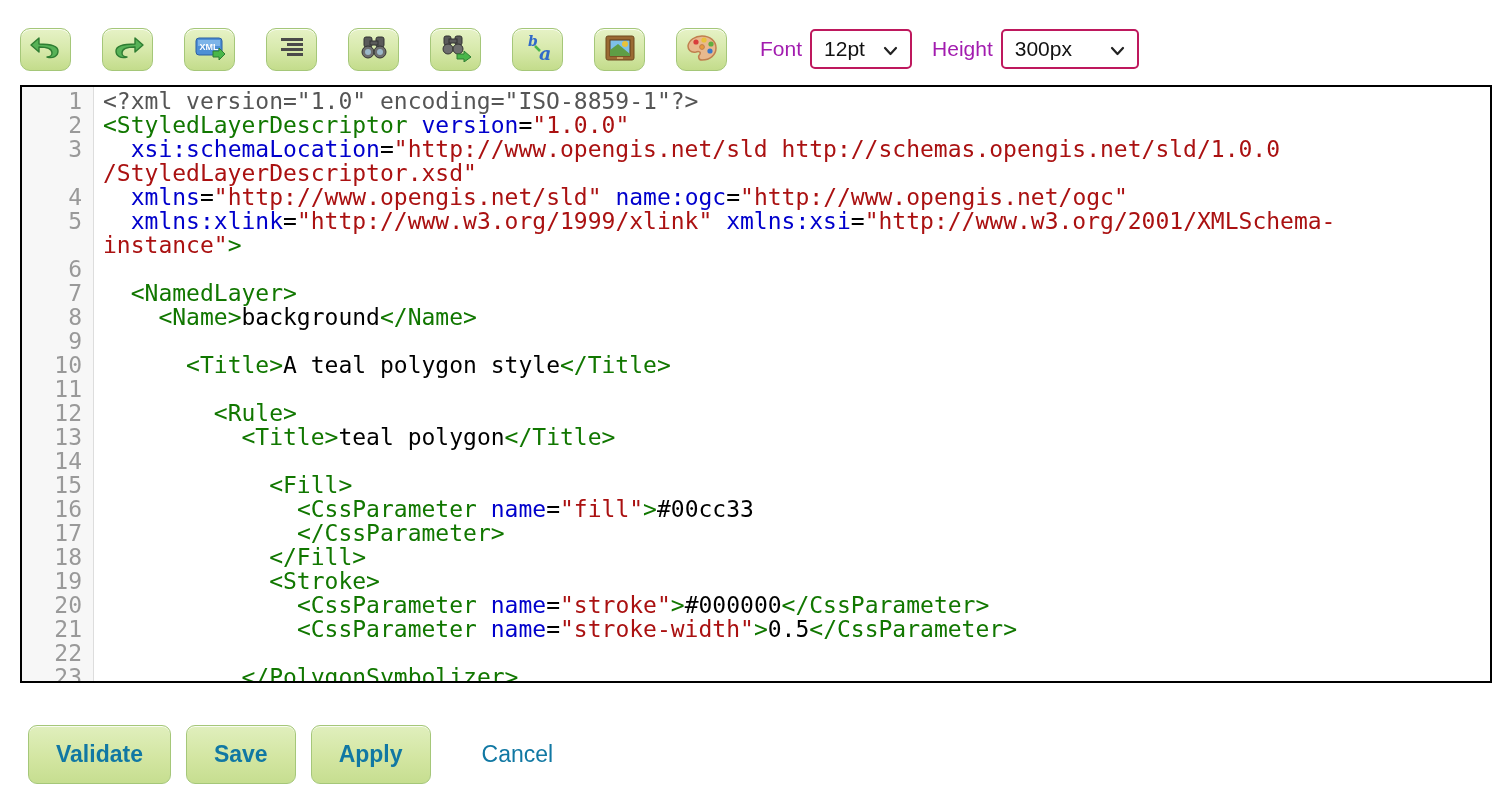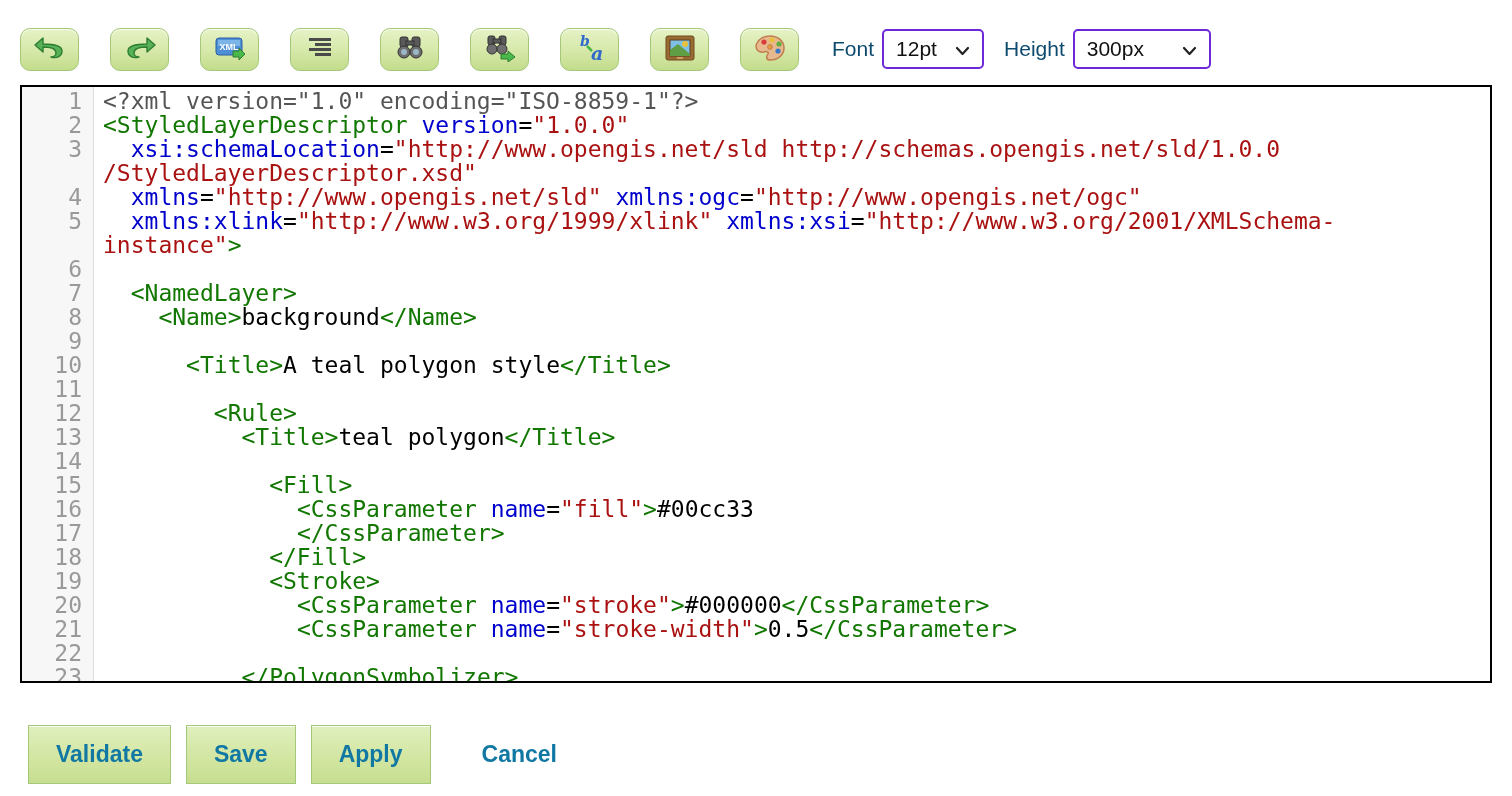--- a/index.html
+++ b/index.html
@@ -12,34 +12,34 @@
   }
 
   
   .toolbar {
     display: flex;
     align-items: center;
     padding: 26px 0 0 20px;
     height: 72px;
   }
   .tb-btn {
-    width: 59px; height: 43px;
+    width: 51px; height: 43px;
     margin-right: 31px;
     border: 1px solid #a5c779;
     border-radius: 10px;
     background: linear-gradient(180deg, #e6f2c6 0%, #d7e9ab 50%, #c3dc8b 100%);
     box-shadow: inset 0 1px 0 rgba(255,255,255,.8);
     display: flex; align-items: center; justify-content: center;
     cursor: pointer; padding: 0;
   }
 
-  .ctl-label { font-size: 21px; color: #0c4a6e; margin: 0 8px 0 2px; }
+  .ctl-label { font-size: 21px; color: #a21caf; margin: 0 8px 0 2px; }
   .select-box {
     display: inline-flex; align-items: center; justify-content: space-between;
-    border: 2px solid #6d28d9; border-radius: 5px;
+    border: 2px solid #be185d; border-radius: 5px;
     background: #fff; height: 40px;
     font-size: 21px; color: #111;
     padding: 0 12px; margin-right: 18px;
     cursor: pointer;
   }
   .select-box .val { margin-right: 16px; }
 
   
   .editor {
     margin: 13px 20px 0 20px;
@@ -68,33 +68,33 @@
   .tok-s { color: #aa1111; }
   .tok-t { color: #000000; }
 
   
   .actions {
     display: flex; align-items: center;
     padding: 42px 0 0 28px;
   }
   .action-btn {
     border: 1px solid #a5c779;
-    border-radius: 0;
+    border-radius: 9px;
     background: linear-gradient(180deg, #e0efbd 0%, #d3e6a2 55%, #c6de90 100%);
     box-shadow: inset 0 1px 0 rgba(255,255,255,.8);
     color: #1178a3;
     font-family: "Liberation Sans", sans-serif;
     font-weight: bold;
     font-size: 23px;
     padding: 15px 27px;
     margin-right: 15px;
     cursor: pointer;
   }
   .link-btn {
-    color: #1178a3; font-weight: bold; font-size: 23px;
+    color: #1178a3; font-weight: normal; font-size: 23px;
     margin-left: 36px; text-decoration: none; cursor: pointer;
   }
 </style>
 </head>
 <body>
 
 <div class="toolbar">
 
   <button class="tb-btn">
     <span>
@@ -232,21 +232,21 @@
       <div class="row">
         <span class="ln">3</span>
         <span class="code"><span class="tok-t">  </span><span class="tok-a">xsi:schemaLocation</span><span class="tok-t">=</span><span class="tok-s">"http://www.opengis.net/sld http://schemas.opengis.net/sld/1.0.0</span></span>
       </div>
       <div class="row">
         <span class="ln"></span>
         <span class="code"><span class="tok-s">/StyledLayerDescriptor.xsd"</span></span>
       </div>
       <div class="row">
         <span class="ln">4</span>
-        <span class="code"><span class="tok-t">  </span><span class="tok-a">xmlns</span><span class="tok-t">=</span><span class="tok-s">"http://www.opengis.net/sld"</span><span class="tok-t"> </span><span class="tok-a">xmlns:ogc</span><span class="tok-t">=</span><span class="tok-s">"http://www.opengis.net/ogc"</span></span>
+        <span class="code"><span class="tok-t">  </span><span class="tok-a">xmlns</span><span class="tok-t">=</span><span class="tok-s">"http://www.opengis.net/sld"</span><span class="tok-t"> </span><span class="tok-a">name:ogc</span><span class="tok-t">=</span><span class="tok-s">"http://www.opengis.net/ogc"</span></span>
       </div>
       <div class="row">
         <span class="ln">5</span>
         <span class="code"><span class="tok-t">  </span><span class="tok-a">xmlns:xlink</span><span class="tok-t">=</span><span class="tok-s">"http://www.w3.org/1999/xlink"</span><span class="tok-t"> </span><span class="tok-a">xmlns:xsi</span><span class="tok-t">=</span><span class="tok-s">"http://www.w3.org/2001/XMLSchema-</span></span>
       </div>
       <div class="row">
         <span class="ln"></span>
         <span class="code"><span class="tok-s">instance"</span><span class="tok-g">&gt;</span></span>
       </div>
       <div class="row">

